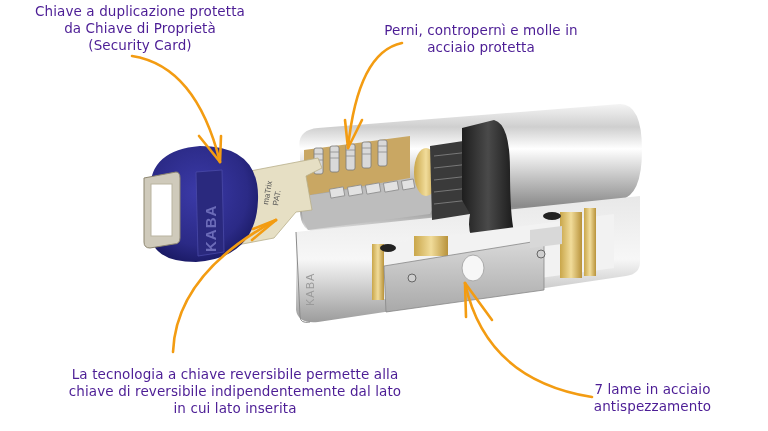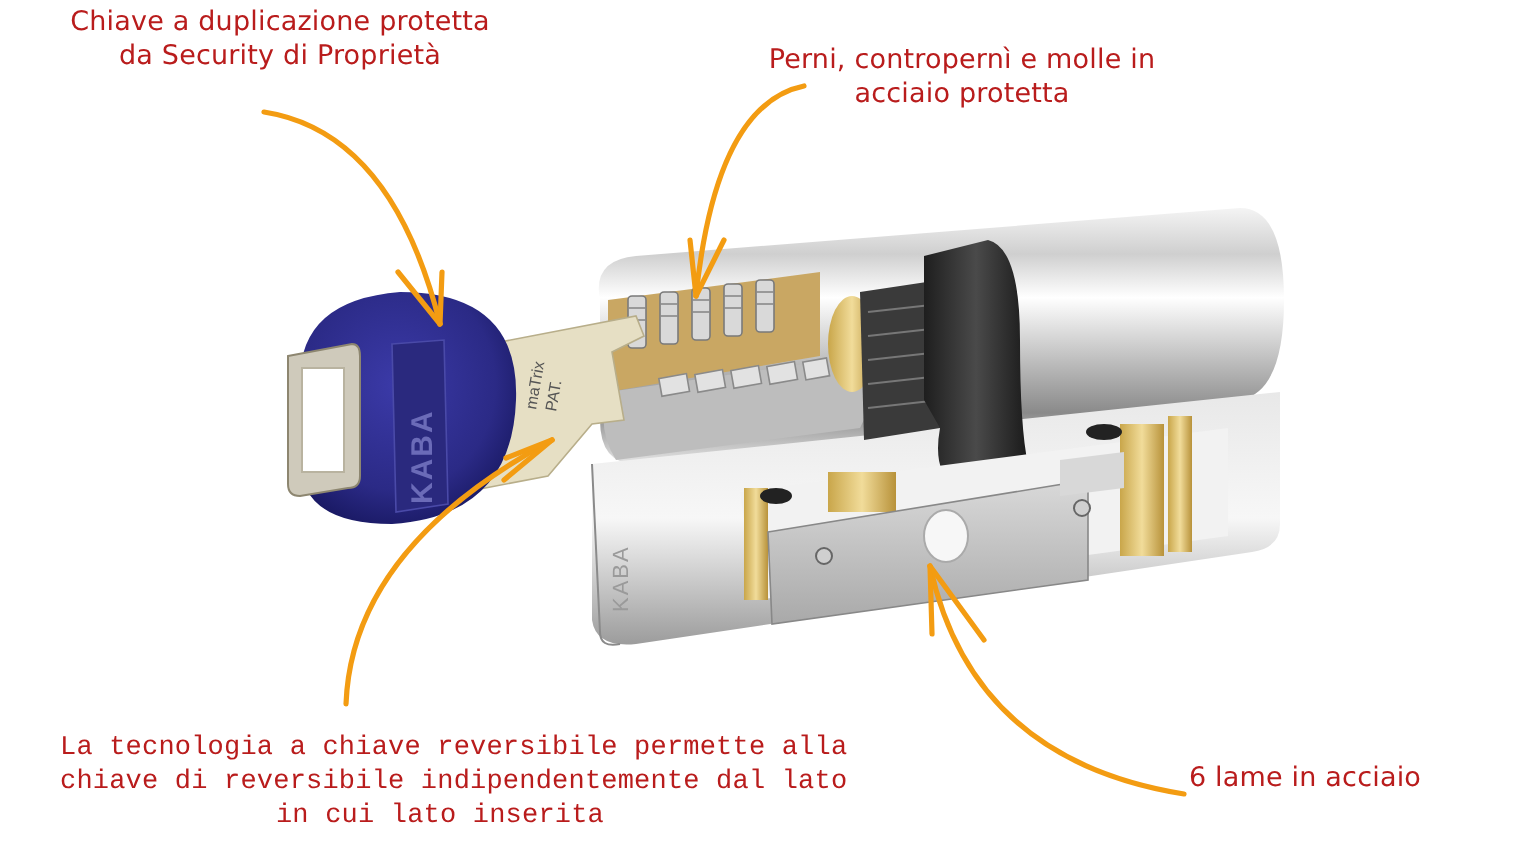--- a/index.html
+++ b/index.html
@@ -1,27 +1,27 @@
 <!DOCTYPE html>
 <html><head>
 <meta charset="utf-8">
 <style>
   html, body { margin: 0; padding: 0; background: #ffffff; }
   body { width: 768px; height: 431px; position: relative; overflow: hidden;
          font-family: "DejaVu Sans", "Liberation Sans", sans-serif; }
   .stage { position: absolute; left: 0; top: 0; width: 768px; height: 431px; }
   .label {
-    position: absolute; text-align: center; color: #b91c1c;
+    position: absolute; text-align: center; color: #4c1d95;
     font-size: 13.5px; line-height: 17px; letter-spacing: 0.1px;
     white-space: nowrap;
   }
   .label span { display: block; }
   #lbl-key { left: 20px; top: 3px; width: 240px; }
   #lbl-pins { left: 370px; top: 22px; width: 222px; }
-  #lbl-rev { left: 30px; top: 366px; width: 380px; font-family: Liberation Mono, monospace; }
+  #lbl-rev { left: 45px; top: 366px; width: 380px; }
   #lbl-blades { left: 580px; top: 381px; width: 145px; }
   svg.art { position: absolute; left: 0; top: 0; }
 </style>
 </head>
 <body>
 
 <div class="stage">
 
   <svg class="art" width="768" height="431" viewBox="0 0 768 431">
     <defs>
@@ -157,30 +157,32 @@
         <path d="M276 220 L253 229"></path>
 
       <path d="M592 397 Q486 380 465 283"></path>
       <path d="M465 283 L466 317"></path>
         <path d="M465 283 L492 320"></path>
     </g>
   </svg>
 
   <div class="label" id="lbl-key">
     <span>Chiave a duplicazione protetta</span>
-    <span>da Security di Proprietà</span>
+    <span>da Chiave di Proprietà</span>
+    <span>(Security Card)</span>
   </div>
 
   <div class="label" id="lbl-pins">
     <span>Perni, contropernì e molle in</span>
     <span>acciaio protetta</span>
   </div>
 
   <div class="label" id="lbl-rev">
     <span>La tecnologia a chiave reversibile permette alla</span>
     <span>chiave di reversibile indipendentemente dal lato</span>
     <span>in cui lato inserita</span>
   </div>
 
   <div class="label" id="lbl-blades">
-    <span>6 lame in acciaio</span>
+    <span>7 lame in acciaio</span>
+    <span>antispezzamento</span>
   </div>
 </div>
 
 </body></html>

